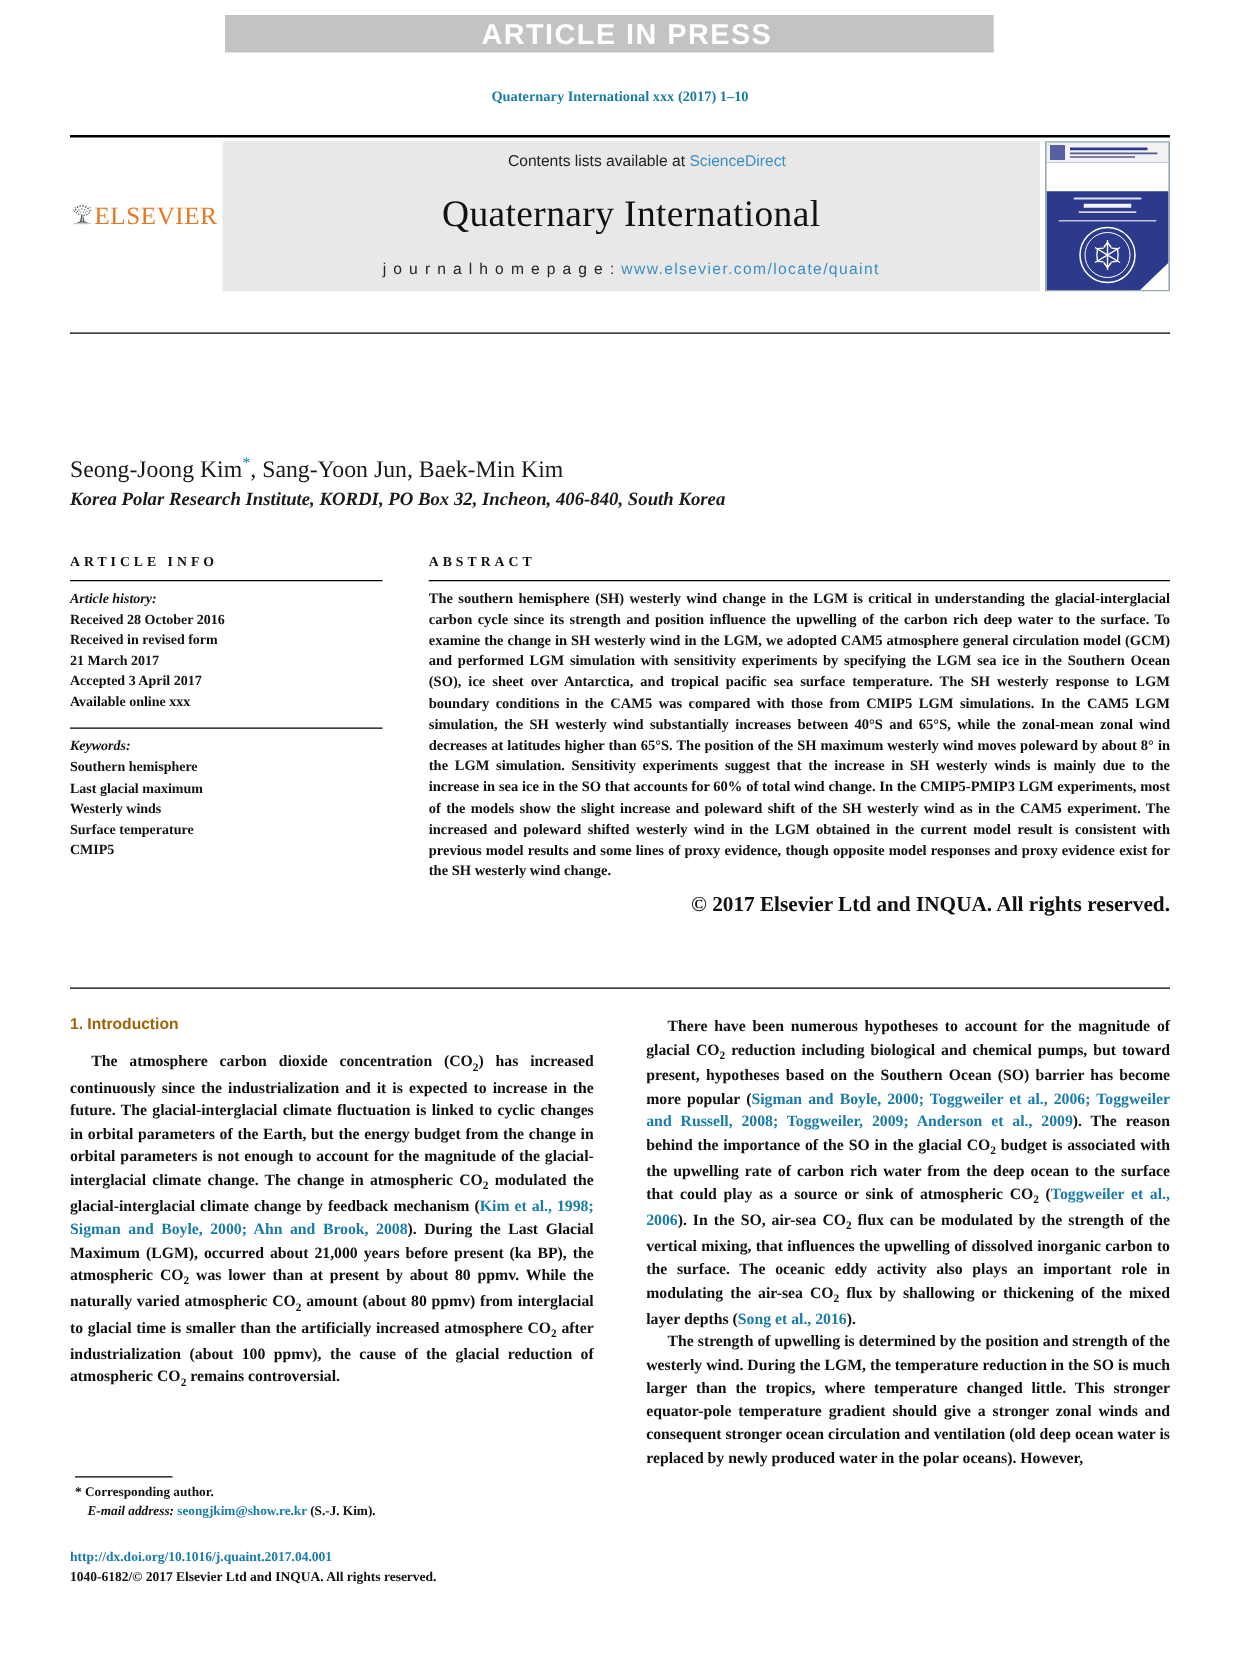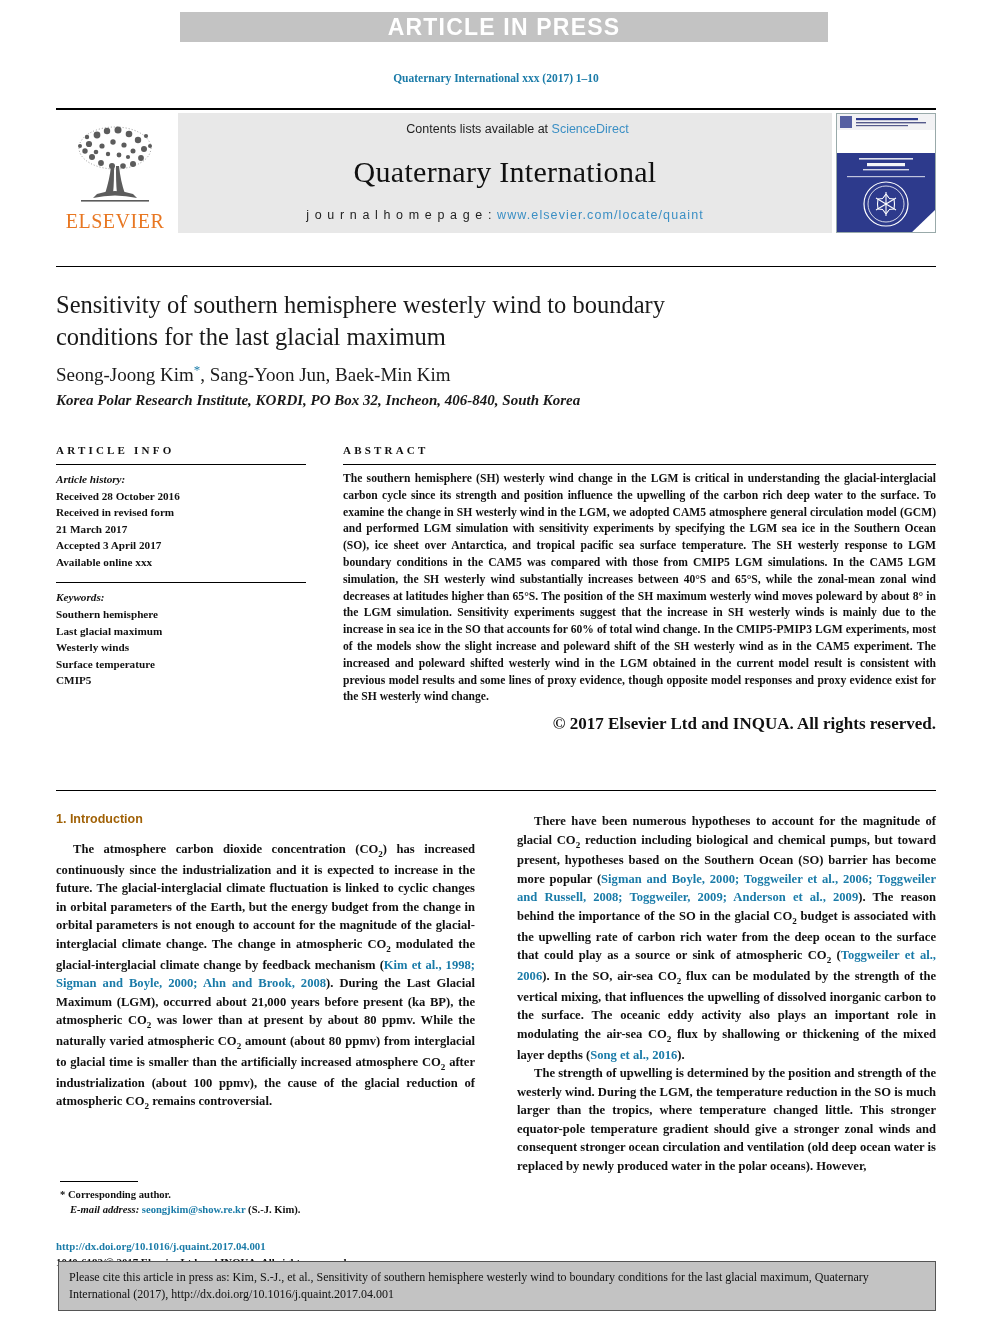--- a/index.html
+++ b/index.html
@@ -20,26 +20,27 @@
     height: 1323px;
     position: relative;
     box-sizing: border-box;
   }
 
   
   .aip-band {
     position: absolute;
     left: 180px;
     top: 12px;
-    width: 648px;
+    width: 587px;
     height: 30px;
     background: #c3c3c3;
     display: flex;
     align-items: center;
     justify-content: center;
+    padding-left: 28px;
   }
   .aip-text {
     color: #ffffff;
     font-family: "Liberation Sans", sans-serif;
     font-weight: bold;
     font-size: 23px;
     letter-spacing: 1.2px;
   }
 
   
@@ -69,21 +70,20 @@
     display: flex;
     align-items: stretch;
     height: 123px;
     padding-top: 3px;
     box-sizing: border-box;
   }
   .elsevier-logo {
     width: 118px;
     flex: 0 0 118px;
     display: flex;
-    flex-direction: column;
     align-items: center;
     justify-content: flex-end;
     padding-bottom: 2px;
     box-sizing: border-box;
   }
   .tree-svg { display:block; }
   .elsevier-word {
     font-family: "Liberation Serif", serif;
     font-size: 20px;
     letter-spacing: 0.5px;
@@ -403,21 +403,20 @@
           <path d="M98 96 L72 121 L98 121 Z" fill="#ffffff"></path>
           <path d="M95 95 L70 120" stroke="#2d3a8c" stroke-width="1" fill="none"></path>
         </svg>
       </div>
 
     </div>
   </div>
 
   <div class="title-rule"></div>
 
-  <div class="article-title">Sensitivity of southern hemisphere westerly wind to boundary conditions for the last glacial maximum</div>
   <div class="authors">
     <span>Seong-Joong Kim</span><span class="astk">*</span><span>, Sang-Yoon Jun, Baek-Min Kim</span>
   </div>
   <div class="affil">Korea Polar Research Institute, KORDI, PO Box 32, Incheon, 406-840, South Korea</div>
 
   <div class="info-col">
     <div class="sec-head">ARTICLE INFO</div>
     <div class="hr-thick"></div>
     <div class="info-block">
       <div class="ital">Article history:</div>
@@ -473,15 +472,14 @@
       <span class="doi-link">seongjkim@show.re.kr</span>
       <span>(S.-J. Kim).</span>
     </div>
   </div>
 
   <div class="doi-block">
     <div class="doi-link">http://dx.doi.org/10.1016/j.quaint.2017.04.001</div>
     <div>1040-6182/© 2017 Elsevier Ltd and INQUA. All rights reserved.</div>
   </div>
 
-  <div class="cite-box">Please cite this article in press as: Kim, S.-J., et al., Sensitivity of southern hemisphere westerly wind to boundary conditions for the last glacial maximum, Quaternary International (2017), http://dx.doi.org/10.1016/j.quaint.2017.04.001</div>
 
 </div>
 
 </body></html>

